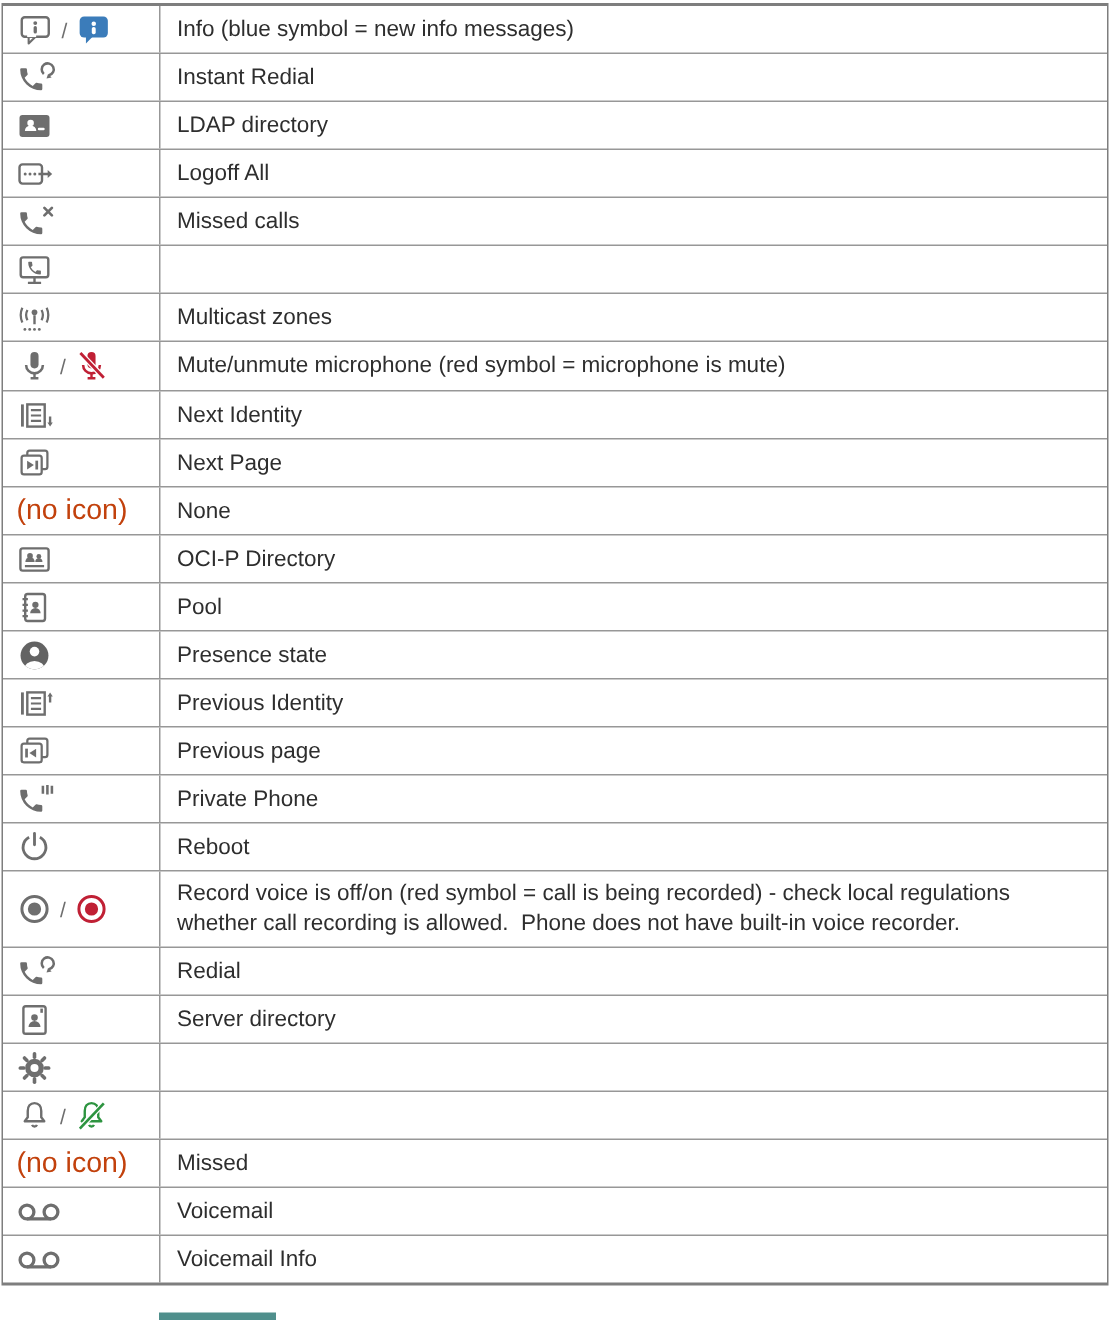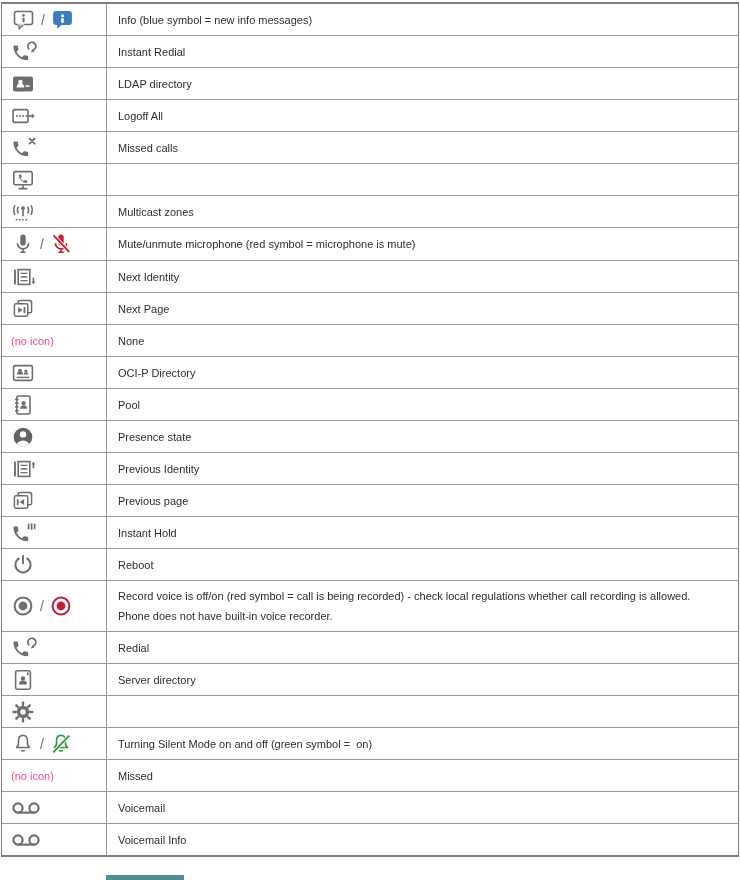--- a/index.html
+++ b/index.html
@@ -13,24 +13,24 @@
     background:#fff;
   }
   .row{display:flex;align-items:stretch;border-bottom:1px solid #979797;min-height:31px;}
   .row:last-child{border-bottom:none;text-align:right;}
   .icon-cell{
     width:105px;flex:0 0 105px;box-sizing:border-box;
     border-right:1px solid #979797;
     display:flex;align-items:center;padding:3px 4px 3px 9px;gap:3px;
   }
   .desc-cell{flex:1;display:flex;align-items:center;padding:5px 12px 5px 11px;box-sizing:border-box;}
-  .desc{margin:0;font-size:11px;line-height:20px;white-space:pre-wrap;}
+  .desc{margin:0;font-size:15px;line-height:20px;white-space:pre-wrap;}
   .b{font-weight:normal;}
   .slash{color:#6e6e6e;font-size:14px;margin:0 2px;}
-  .no-icon{font-size:11px;color:#ec4899;}
+  .no-icon{font-size:19px;color:#c2410c;}
   .icon{display:inline-flex;align-items:center;line-height:0;}
   .partial-bar{position:absolute;left:106px;bottom:0;width:78px;height:5px;}
 </style>
 </head>
 <body>
 
 <div class="tbl">
   <div class="row">
     <div class="cell icon-cell">
         <span class="icon">
@@ -317,21 +317,21 @@
   <div class="row">
     <div class="cell icon-cell">
         <span class="icon">
           <svg width="26" height="24" viewBox="0 0 26 24" xmlns="http://www.w3.org/2000/svg">
             <path d="M6.62 10.79a15.05 15.05 0 0 0 6.59 6.59l2.2-2.2a1 1 0 0 1 1-.25 11.36 11.36 0 0 0 3.57.57 1 1 0 0 1 1 1V20a1 1 0 0 1-1 1A17 17 0 0 1 3 4a1 1 0 0 1 1-1h3.5a1 1 0 0 1 1 1 11.36 11.36 0 0 0 .57 3.57 1 1 0 0 1-.25 1Z" fill="#6e6e6e" transform="translate(0 3) scale(0.82)"></path>
             <path d="M17.6 2.8v5.4M20.6 2.3v6.4M23.6 2.8v5.4" stroke="#6e6e6e" stroke-width="1.7"></path>
           </svg>
         </span>
       </div>
     <div class="cell desc-cell">
-      <p class="desc"><span>Instant Hold</span></p>
+      <p class="desc"><span>Private Phone</span></p>
     </div>
   </div>
 
   <div class="row">
     <div class="cell icon-cell">
         <span class="icon">
           <svg width="24" height="24" viewBox="0 0 24 24" xmlns="http://www.w3.org/2000/svg">
             <path d="M8.4 5.2a7.6 7.6 0 1 0 7.2 0" fill="none" stroke="#6e6e6e" stroke-width="1.9"></path>
             <path d="M12 2.6v7.6" stroke="#6e6e6e" stroke-width="1.9" stroke-linecap="round"></path>
           </svg>
@@ -424,23 +424,20 @@
         <span class="slash">/</span>
         <span class="icon">
           <svg width="24" height="24" viewBox="0 0 24 24" xmlns="http://www.w3.org/2000/svg">
             <path d="M12 3.4c-2.9 0-4.5 2.2-4.5 5.2v4.2l-2 2.7h13l-2-2.7V8.6c0-3-1.6-5.2-4.5-5.2z" fill="none" stroke="#2d9440" stroke-width="1.6" stroke-linejoin="round"></path>
             <path d="M10.4 17.9a1.7 1.7 0 0 0 3.2 0" fill="none" stroke="#2d9440" stroke-width="1.6"></path>
             <path d="M4.2 20.4L20.2 3.6" stroke="#fff" stroke-width="3.4"></path>
             <path d="M4.2 20.4L20.2 3.6" stroke="#2d9440" stroke-width="1.8"></path>
           </svg>
         </span>
       </div>
-    <div class="cell desc-cell">
-      <p class="desc"><span>Turning </span><span class="b">Silent Mode</span><span> on and off (green symbol =  on)</span></p>
-    </div>
   </div>
 
   <div class="row">
     <div class="cell icon-cell">
         <span class="no-icon">(no icon)</span>
       </div>
     <div class="cell desc-cell">
       <p class="desc"><span>Missed</span></p>
     </div>
   </div>

